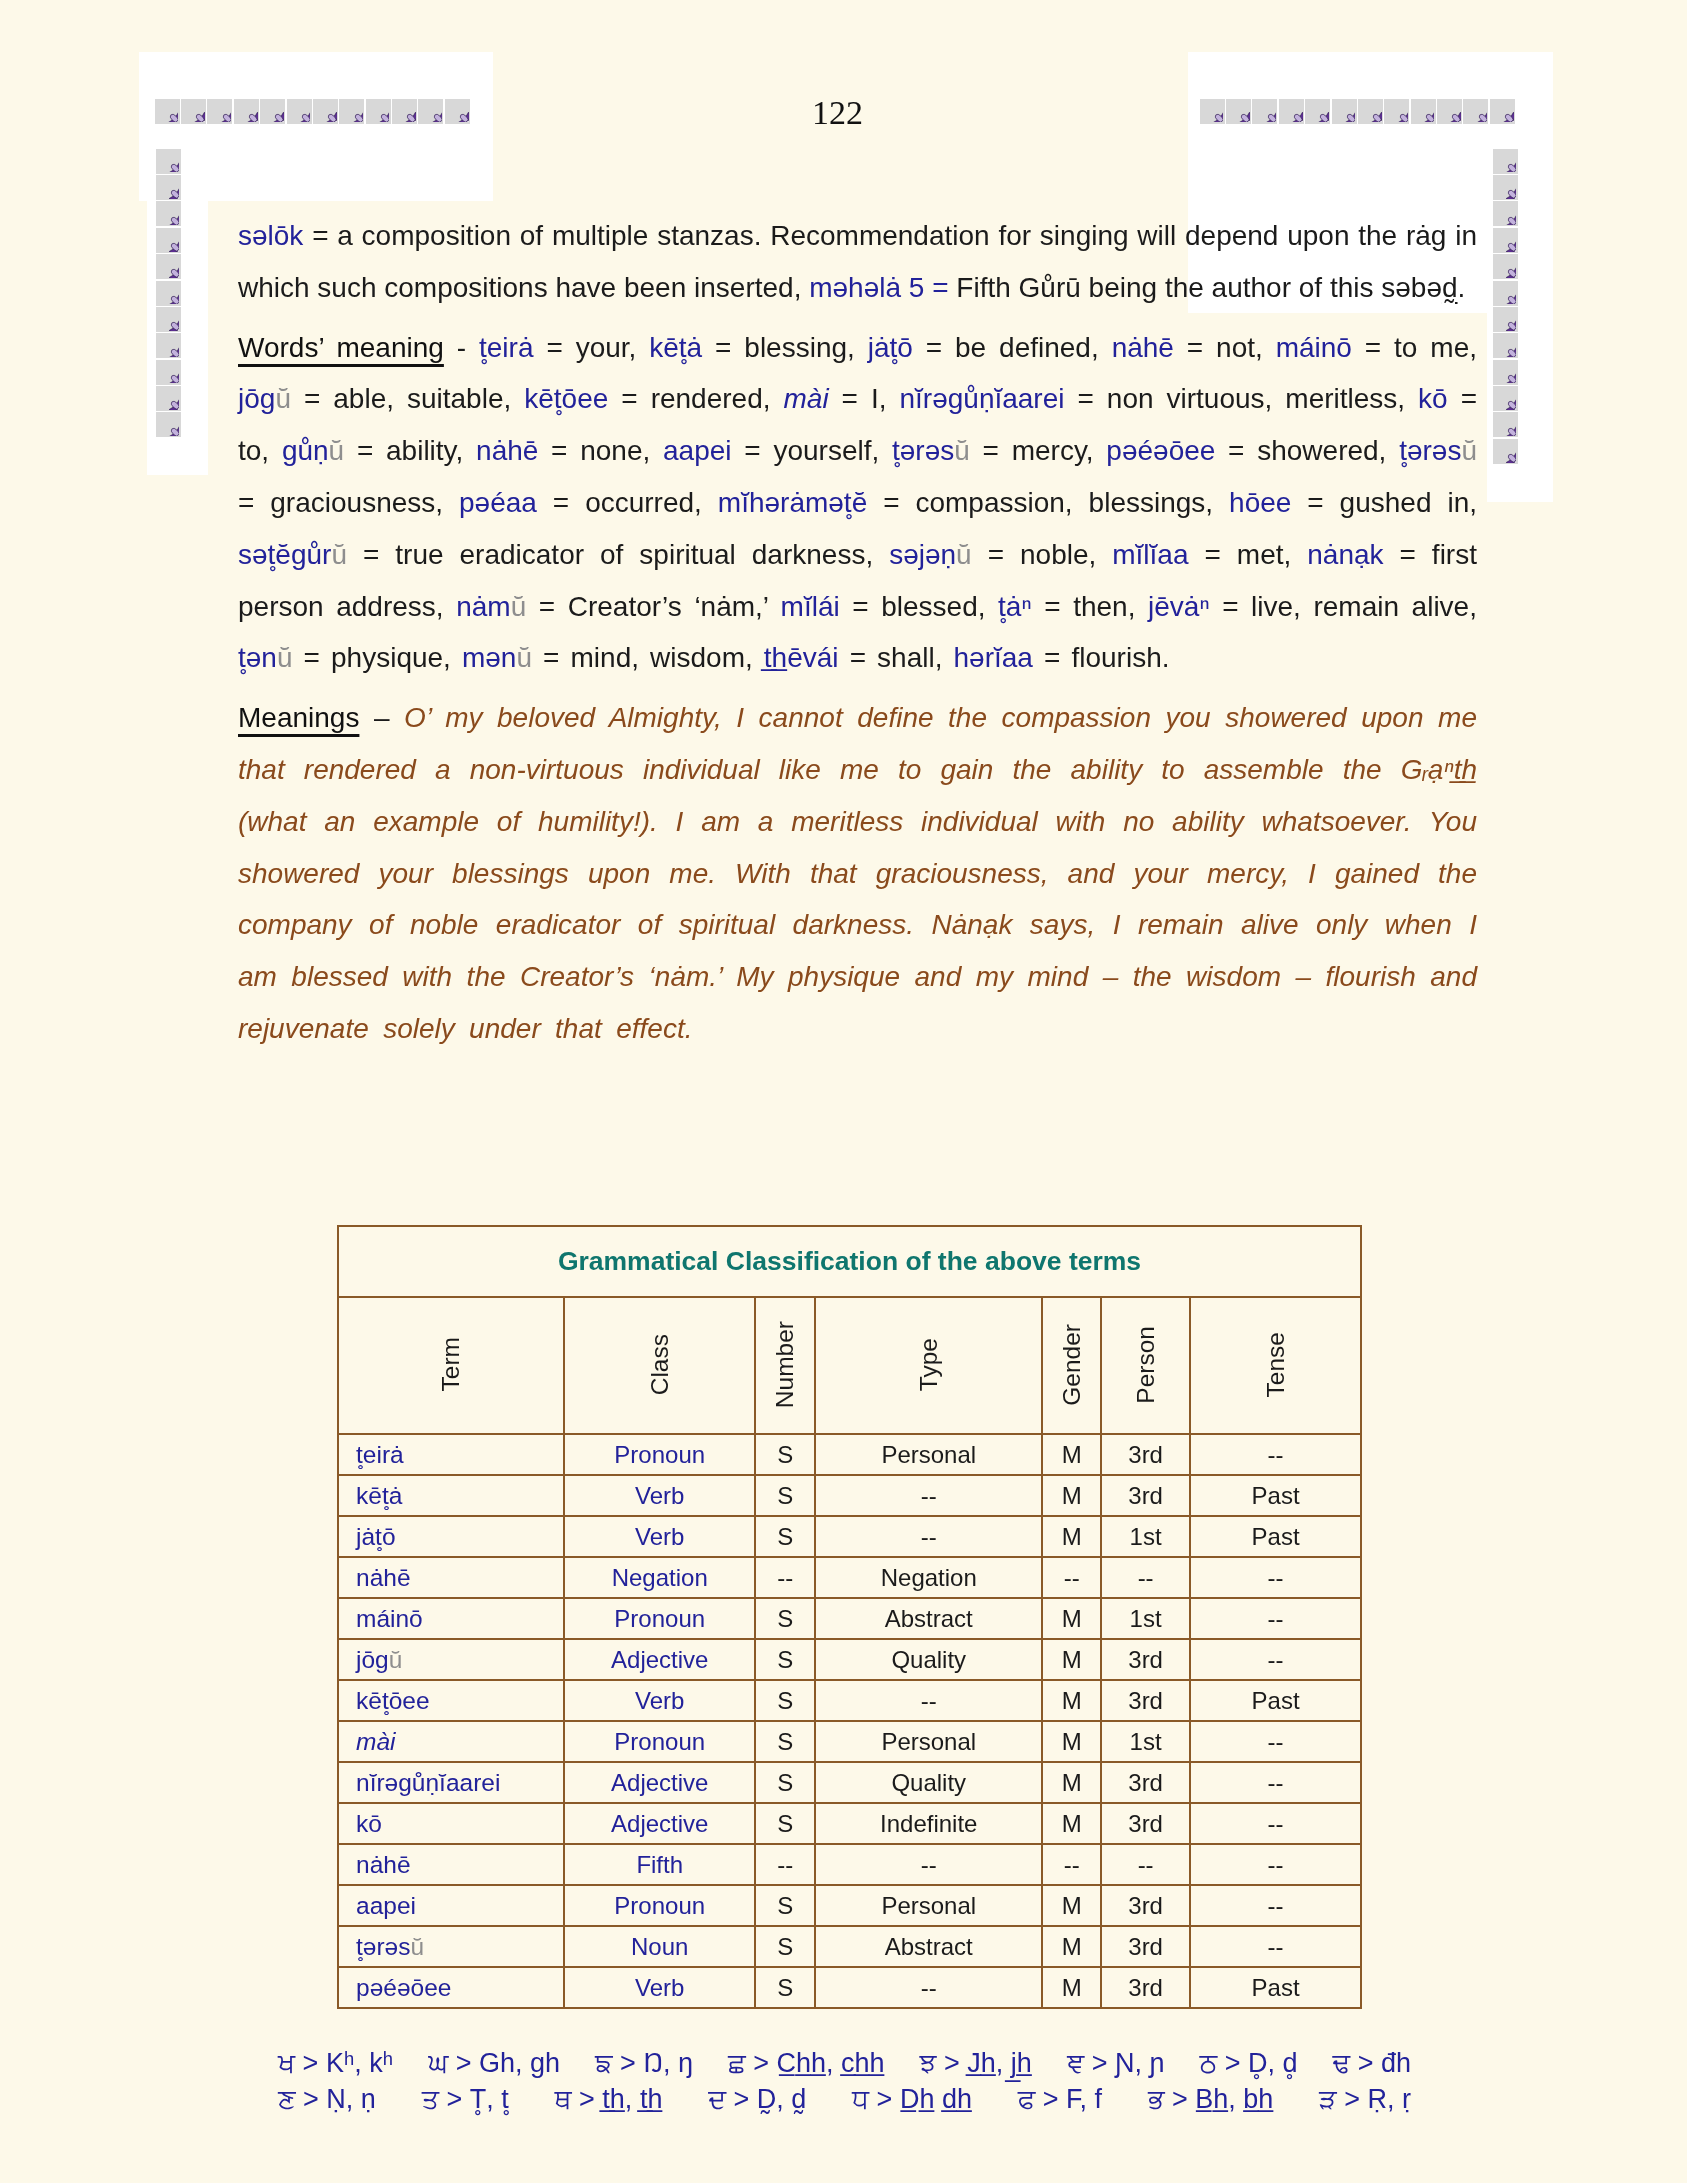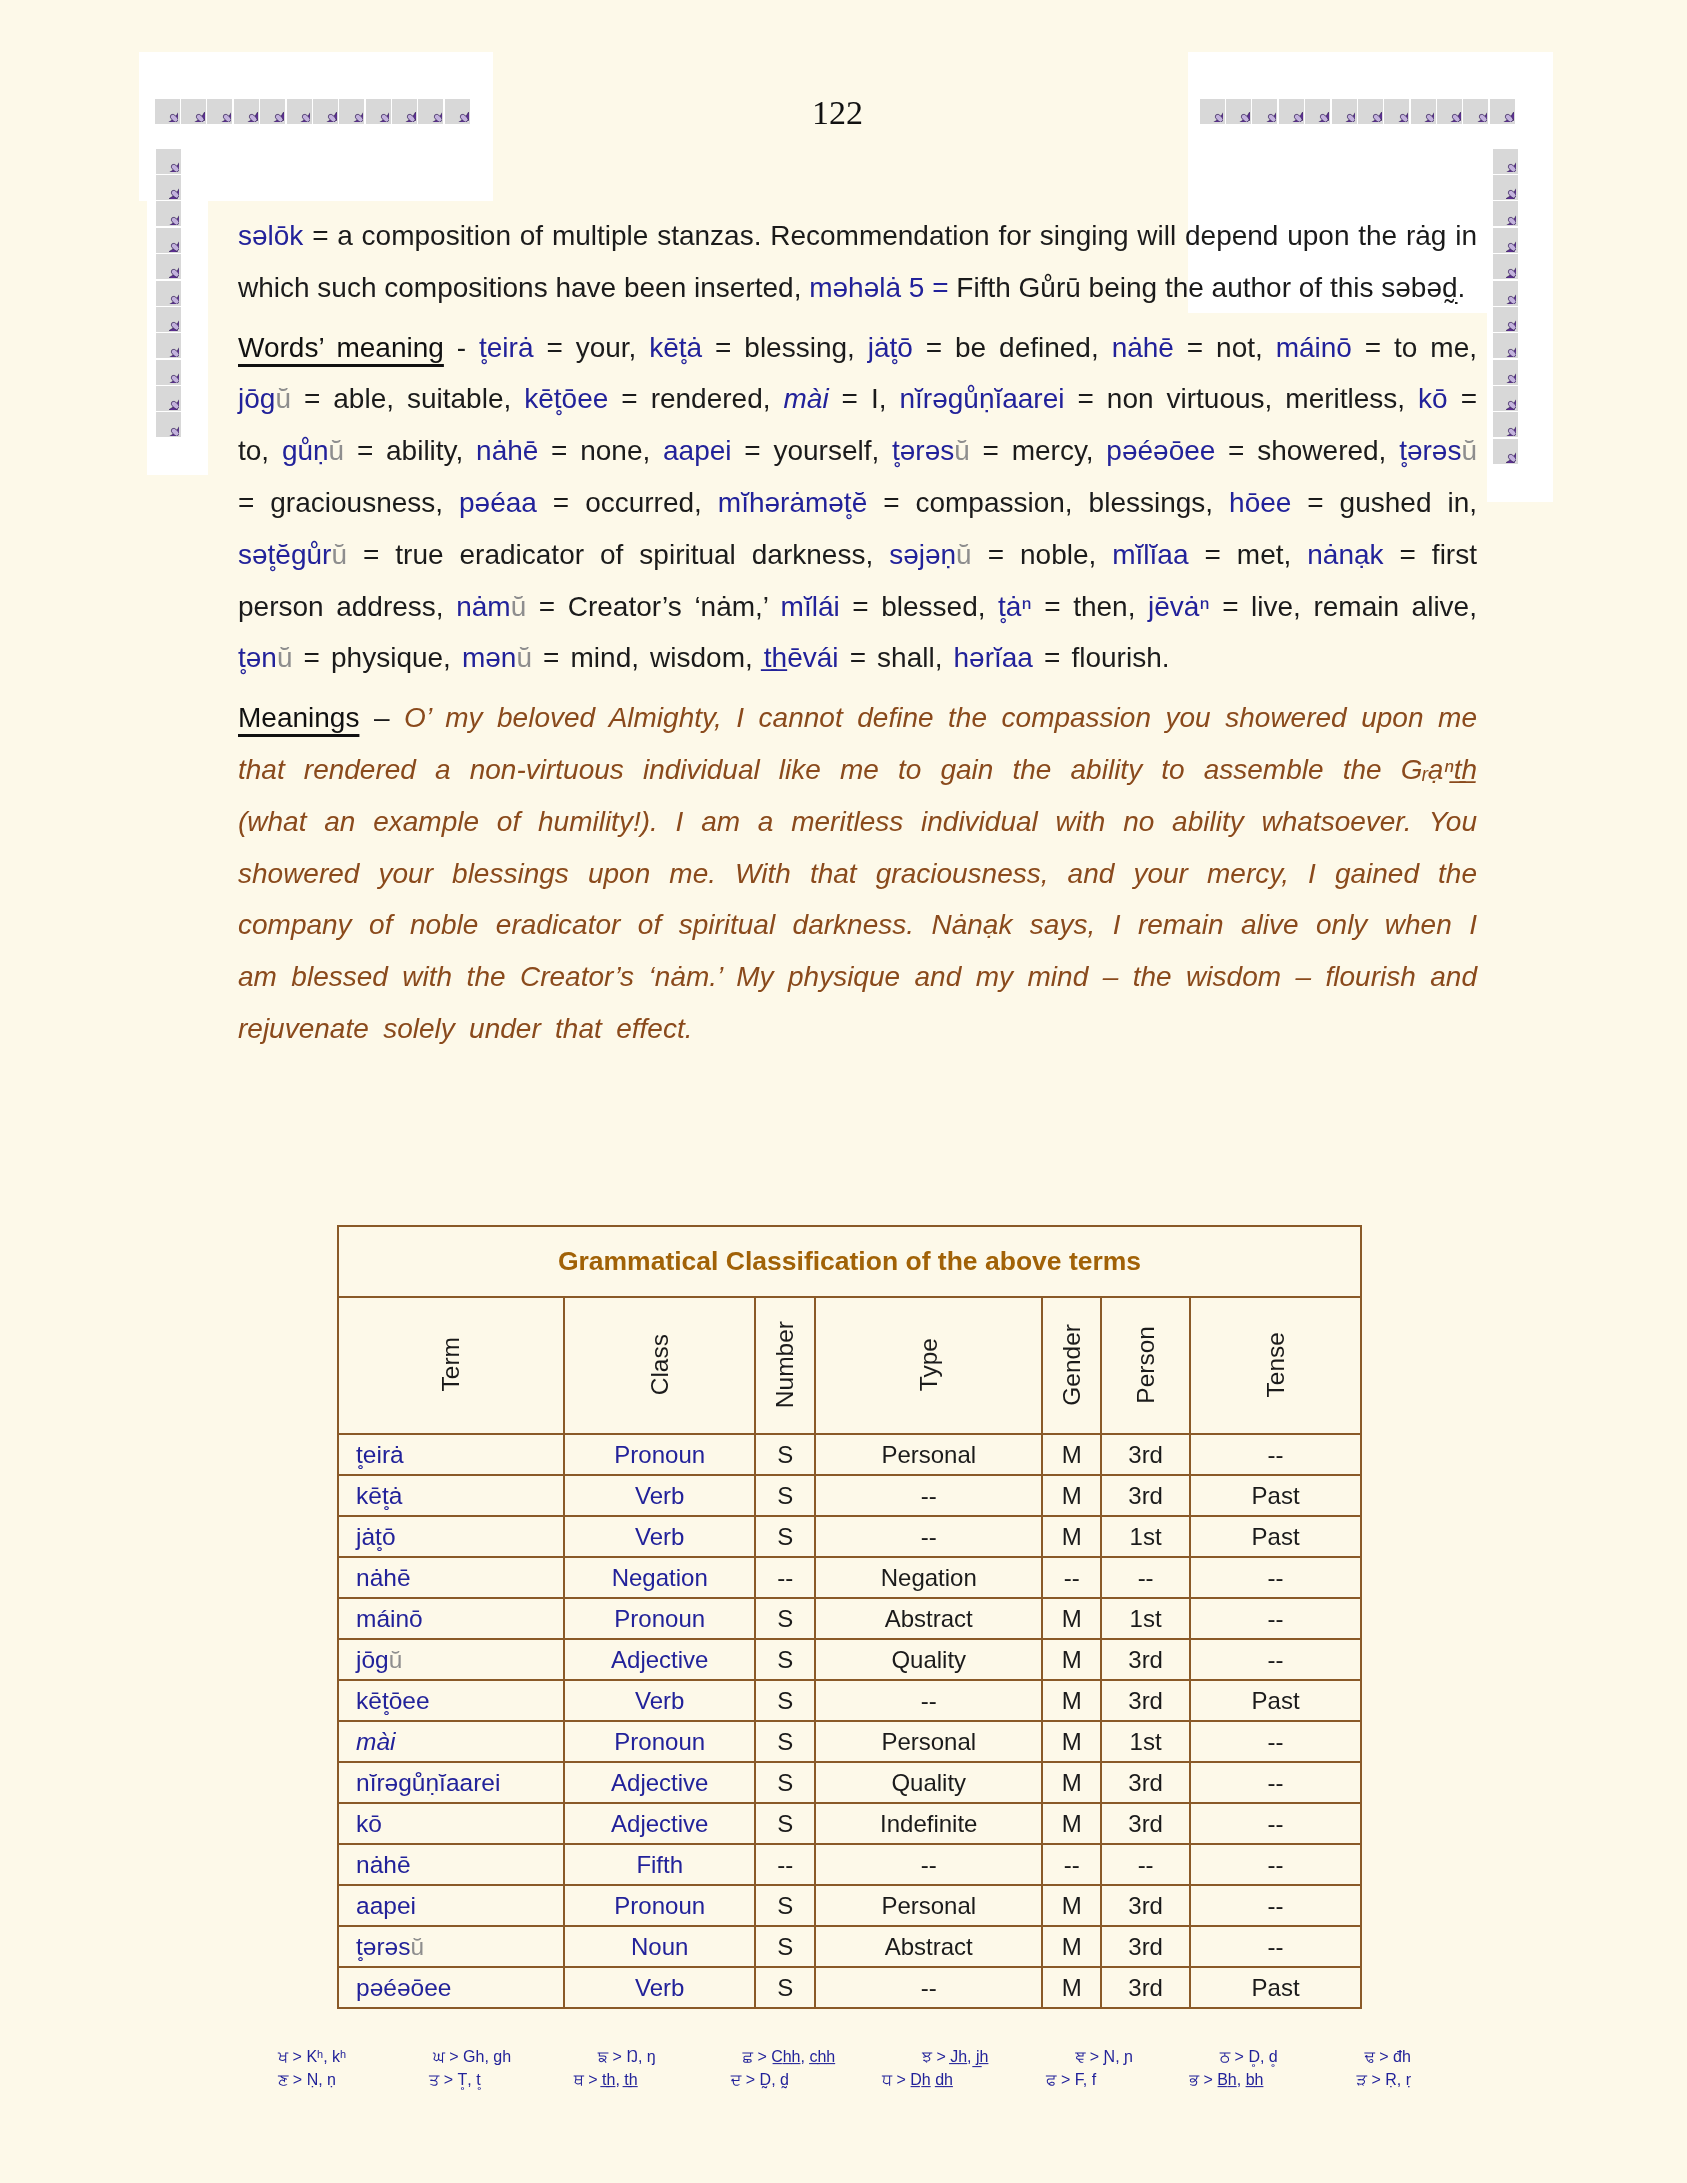--- a/index.html
+++ b/index.html
@@ -34,31 +34,31 @@
   .seg-term{color:#22229a;}
   .seg-termi{color:#22229a;font-style:italic;}
   .seg-muted{color:#8e8e8e;}
   .seg-heading{color:#111;text-decoration:underline;text-decoration-thickness:2.6px;text-underline-offset:6.6px;}
   .seg-meaning{color:#8a4a1c;font-style:italic;}
 
   
   .table-wrap{position:absolute;left:337px;top:1225px;width:1025px;}
   table{width:100%;border-collapse:collapse;table-layout:fixed;border:2.6px solid #8a5a28;}
   td,th{border:2px solid #8a5a28;text-align:center;vertical-align:middle;padding:0;}
-  .t-title{height:69px;font-size:26.5px;font-weight:600;color:#a16207;border-radius:32px;}
+  .t-title{height:69px;font-size:26.5px;font-weight:600;color:#0f766e;border-radius:32px;}
   .hrow th{height:135px;font-weight:500;}
   .vtext{writing-mode:vertical-rl;transform:rotate(180deg);font-size:24.5px;color:#1b1b1b;}
   tbody td{height:39px;font-size:24px;color:#1b1b1b;}
   td.c-term{text-align:left;padding-left:17px;color:#22229a;font-size:24.5px;}
   td.c-term.it{font-style:italic;}
   td.c-term .gray{color:#8e8e8e;}
   td.c-class{color:#22229a;margin-left:48px;}
 
   
-  .legend{position:absolute;left:278px;width:1133px;top:2048px;color:#22229a;font-size:16px;}
+  .legend{position:absolute;left:278px;width:1133px;top:2048px;color:#22229a;font-size:27px;}
   .legend-row{display:flex;justify-content:space-between;margin-bottom:5.3px;}
   .legend-row span{white-space:nowrap;}
 </style>
 </head>
 <body>
 
 <svg width="0" height="0" style="position:absolute">
   <defs>
     <symbol id="flower-sym" viewBox="-12 -12 24 24">
       <g stroke="#2e1a52" stroke-width="0.7">

